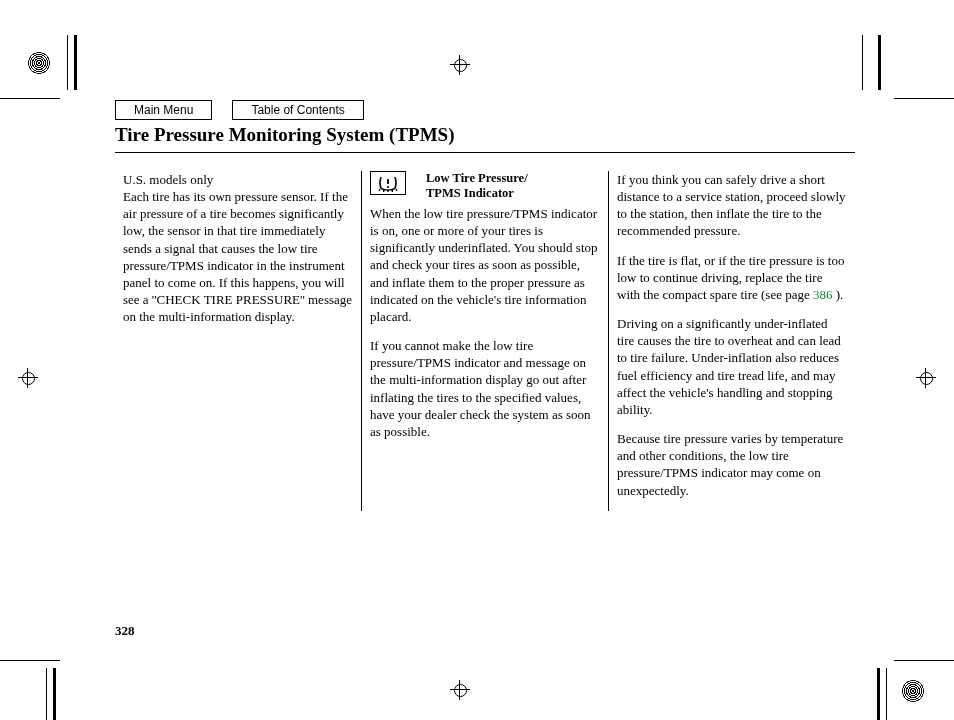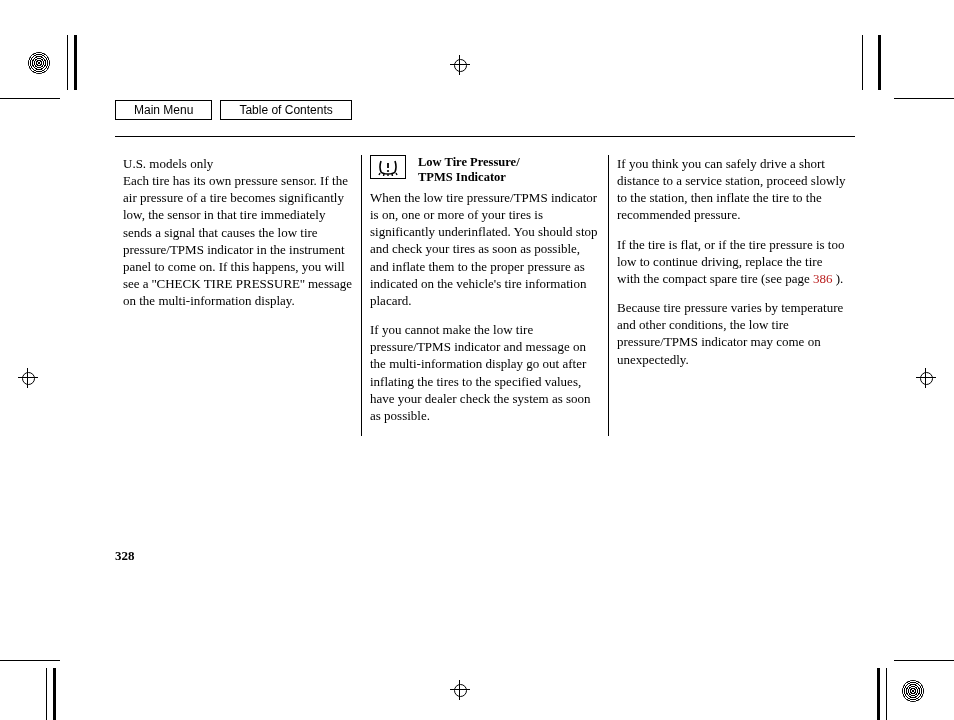--- a/index.html
+++ b/index.html
@@ -16,40 +16,40 @@
   .cross .ring{position:absolute;left:4px;top:4px;width:11px;height:11px;border:1px solid #000;border-radius:50%}
 
   .trimH{position:absolute;height:1px;background:#000}
   .barThin{position:absolute;width:1px;background:#000}
   .barThick{position:absolute;width:3px;background:#000}
 
   
   .page{position:absolute;left:115px;top:100px;width:740px}
 
   
-  .navbar{display:flex;gap:8px;margin-bottom:16px}
+  .navbar{display:flex;gap:20px;margin-bottom:4px}
   .navbtn{border:1px solid #000;padding:2px 18px;font-family:Arial,Helvetica,sans-serif;font-size:12px;background:#fff}
 
   .pagetitle{font-weight:bold;font-size:19px;margin:4px 0 6px 0;font-family:Georgia,'Times New Roman',serif}
   .rule{height:1px;background:#000;margin-bottom:18px}
 
   .cols{display:flex;gap:0}
   .col{width:238px;font-size:13px;line-height:1.32;padding:0 8px}
   .col + .col{border-left:1px solid #000}
   .col p{margin:0 0 12px 0}
 
   .note{}
 
   
-  .iconline{display:flex;align-items:flex-start;gap:12px;margin-bottom:4px}
+  .iconline{display:flex;align-items:flex-start;gap:20px;margin-bottom:4px}
   .iconbox{border:1px solid #000;width:34px;height:22px;display:flex;align-items:center;justify-content:center;flex:0 0 auto}
   .iconbox svg{display:block}
   .subhdr{font-weight:bold;font-size:12.5px;line-height:1.2}
 
-  .link{color:#b91c1c}
+  .link{color:#15803d}
 
   .pageno{font-weight:bold;font-size:13px;margin-top:112px}
 </style>
 </head>
 <body>
 
 <div class="sheet">
 
   <span class="reg rosette" style="left:28px;top:52px"></span>
   <span class="reg barThin" style="left:67px;top:35px;height:55px"></span>
@@ -85,20 +85,21 @@
   <span class="reg barThin" style="left:886px;top:668px;height:52px"></span>
   <span class="reg rosette" style="left:902px;top:680px"></span>
 
   <div class="page">
 
     <div class="navbar">
       <div class="navbtn">Main Menu</div>
       <div class="navbtn">Table of Contents</div>
     </div>
 
+    <div class="pagetitle">Tire Pressure Monitoring System (TPMS)</div>
     <div class="rule"></div>
 
     <div class="cols">
 
       <div class="col">
         <span class="note">U.S. models only</span>
         <p>Each tire has its own pressure sensor. If the air pressure of a tire becomes significantly low, the sensor in that tire immediately sends a signal that causes the low tire pressure/TPMS indicator in the instrument panel to come on. If this happens, you will see a ''CHECK TIRE PRESSURE'' message on the multi-information display.</p>
       </div>
 
       <div class="col">
@@ -122,20 +123,21 @@
         </div>
         <p style="margin-top:0">When the low tire pressure/TPMS indicator is on, one or more of your tires is significantly underinflated. You should stop and check your tires as soon as possible, and inflate them to the proper pressure as indicated on the vehicle's tire information placard.</p>
         <p>If you cannot make the low tire pressure/TPMS indicator and message on the multi-information display go out after inflating the tires to the specified values, have your dealer check the system as soon as possible.</p>
       </div>
 
       <div class="col">
         <p>If you think you can safely drive a short distance to a service station, proceed slowly to the station, then inflate the tire to the recommended pressure.</p>
         <p>
           <span>If the tire is flat, or if the tire pressure is too low to continue driving, replace the tire with the compact spare tire (see page </span><span class="link">386</span><span> ).</span>
         </p>
+        <p>Driving on a significantly under-inflated tire causes the tire to overheat and can lead to tire failure. Under-inflation also reduces fuel efficiency and tire tread life, and may affect the vehicle's handling and stopping ability.</p>
         <p>Because tire pressure varies by temperature and other conditions, the low tire pressure/TPMS indicator may come on unexpectedly.</p>
       </div>
 
     </div>
 
     <div class="pageno">328</div>
   </div>
 
 </div>
 

